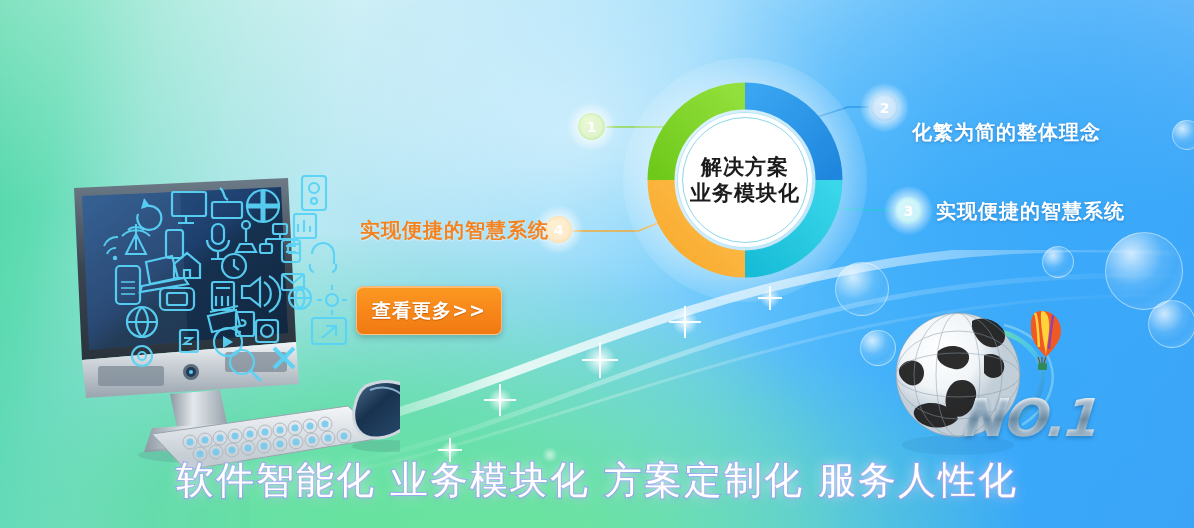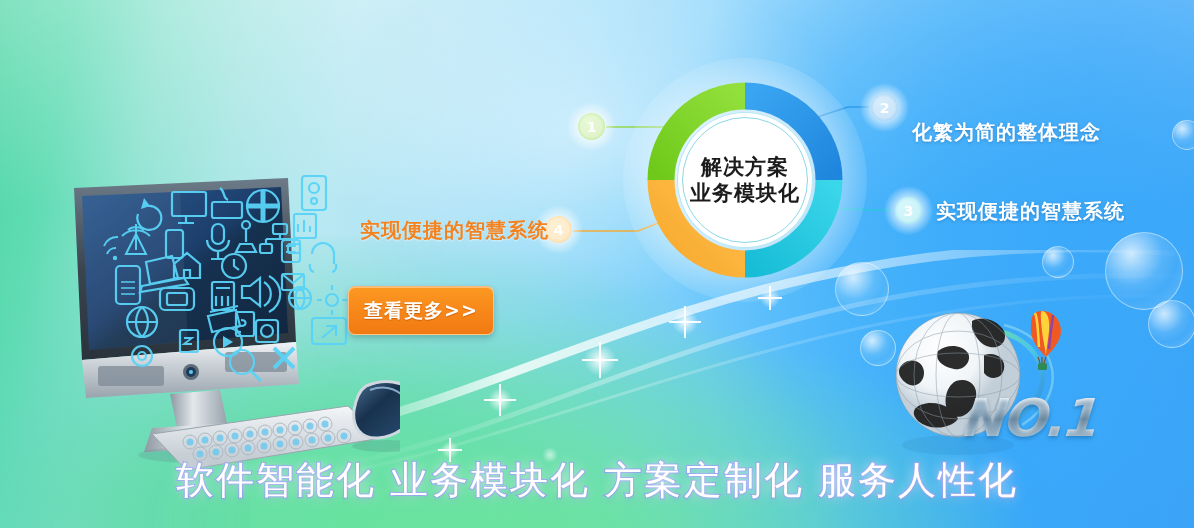--- a/index.html
+++ b/index.html
@@ -94,21 +94,21 @@
 
   
   .feat{position:absolute;font-size:20px;font-weight:bold;white-space:nowrap;letter-spacing:1px;}
   .feat-1{left:371px;top:115px;color:#1577d6;text-shadow:0 1px 2px rgba(255,255,255,.65);}
   .feat-4{left:360px;top:217px;color:#f4821e;text-shadow:0 1px 2px rgba(255,255,255,.55);}
   .feat-2{left:912px;top:95px; color:#ffffff;text-shadow:0 1px 3px rgba(20,90,160,.45);margin-top:24px;}
   .feat-3{left:936px;top:198px;color:#ffffff;text-shadow:0 1px 3px rgba(20,90,160,.45);}
 
   
   .cta{
-    position:absolute;left:348px;top:286px;width:144px;height:47px;border-radius:7px;
+    position:absolute;left:356px;top:286px;width:144px;height:47px;border-radius:7px;
     background:linear-gradient(180deg,#fb9921 0%,#f8881a 48%,#f07a12 100%);
     border:1px solid rgba(255,255,255,.45);
     box-shadow:0 3px 6px rgba(0,0,0,.20), inset 0 1px 0 rgba(255,255,255,.38);
     display:flex;align-items:center;justify-content:center;
     color:#ffffff;font-size:19px;font-weight:bold;letter-spacing:1px;cursor:pointer;
     text-shadow:0 1px 1px rgba(150,60,0,.45);
   }
 
   
   .globe-wrap{position:absolute;left:880px;top:285px;width:200px;height:180px;}

